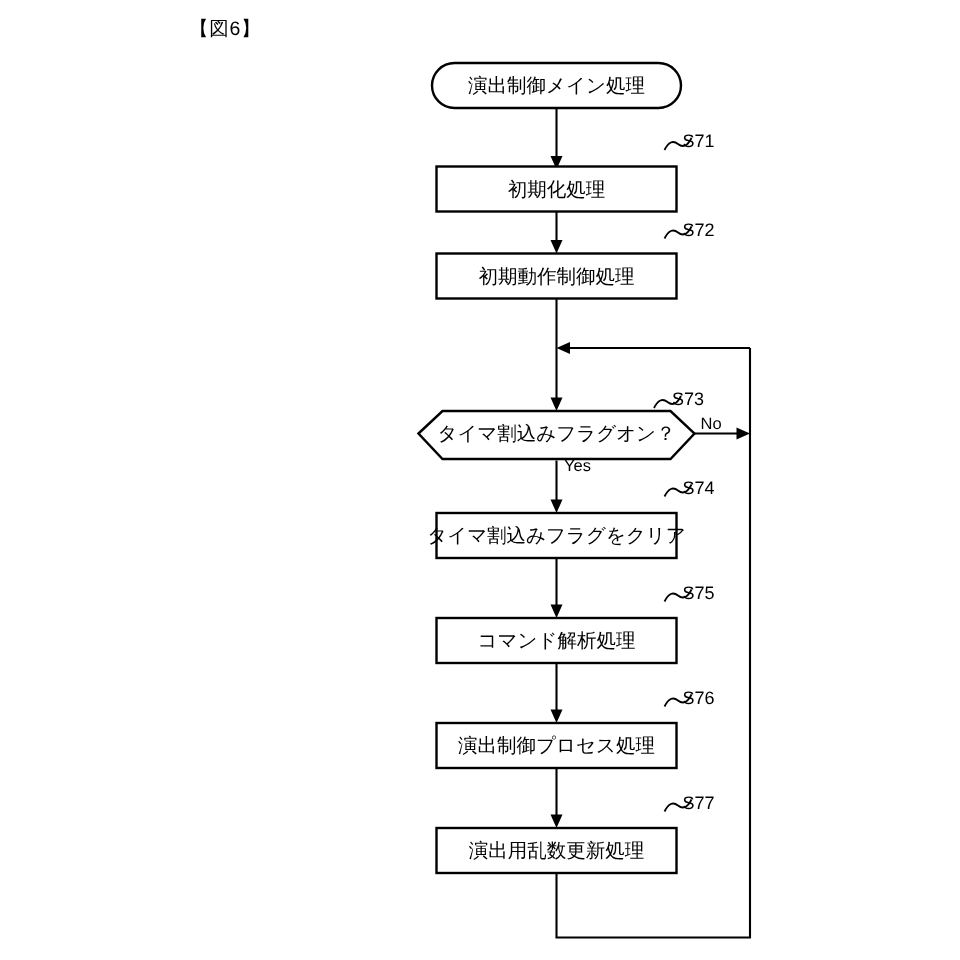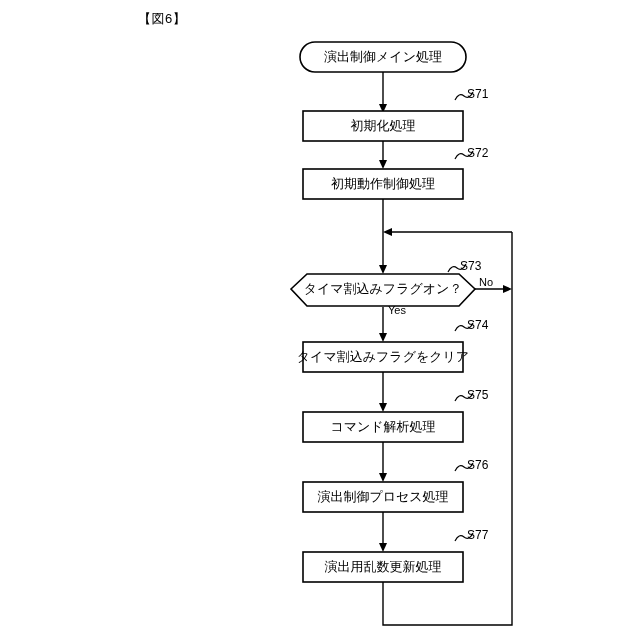--- a/index.html
+++ b/index.html
@@ -10,21 +10,21 @@
   body {
     width: 640px;
     height: 640px;
     font-family: "Liberation Sans", sans-serif;
     color: #000000;
     position: relative;
     overflow: hidden;
   }
   #figure-root {
     position: absolute;
-    left: 12px; top: 0;
+    left: 0; top: 0;
     width: 572px;
     height: 640px;
   }
   .fig-label {
     position: absolute;
     left: 126px;
     top: 10px;
     font-size: 13px;
     letter-spacing: 0.5px;
     white-space: nowrap;

